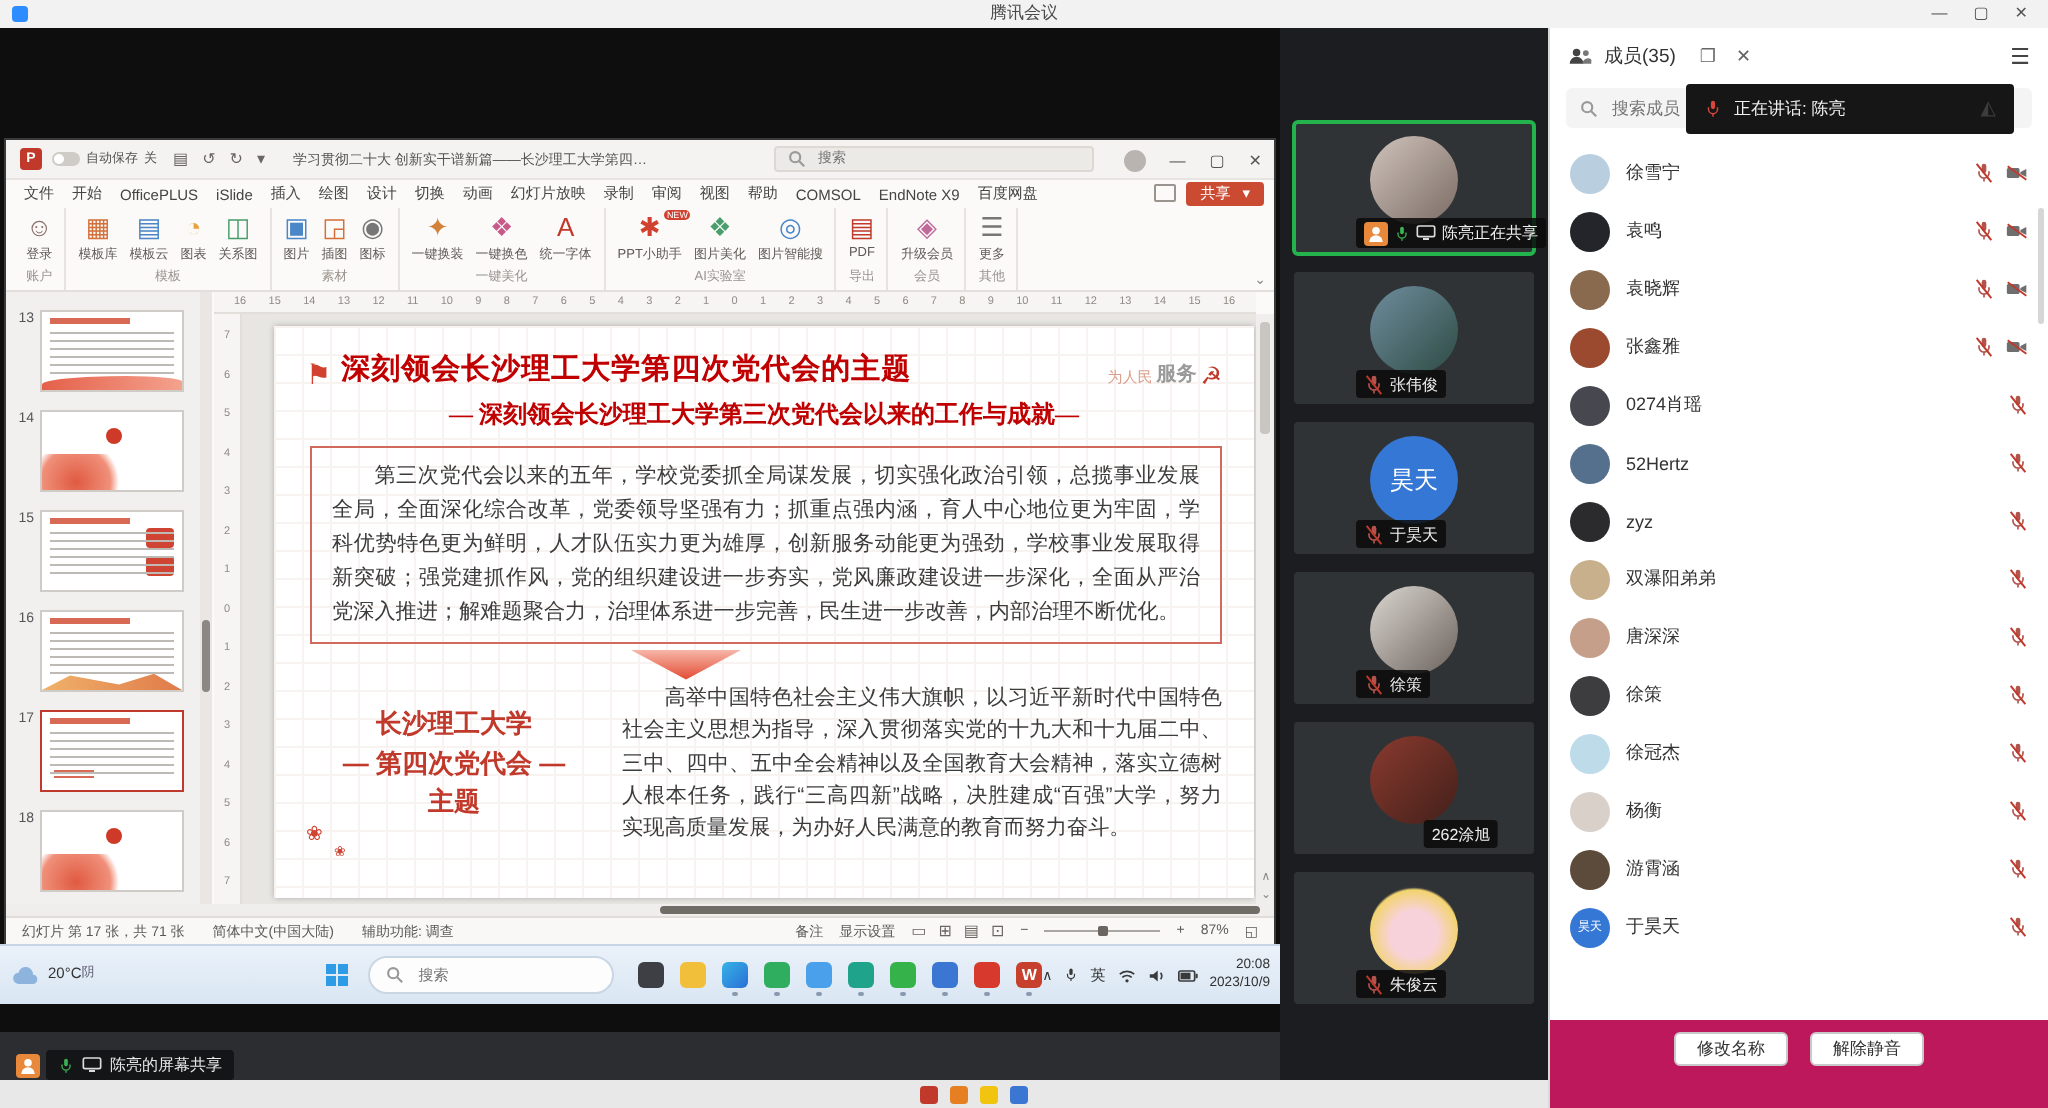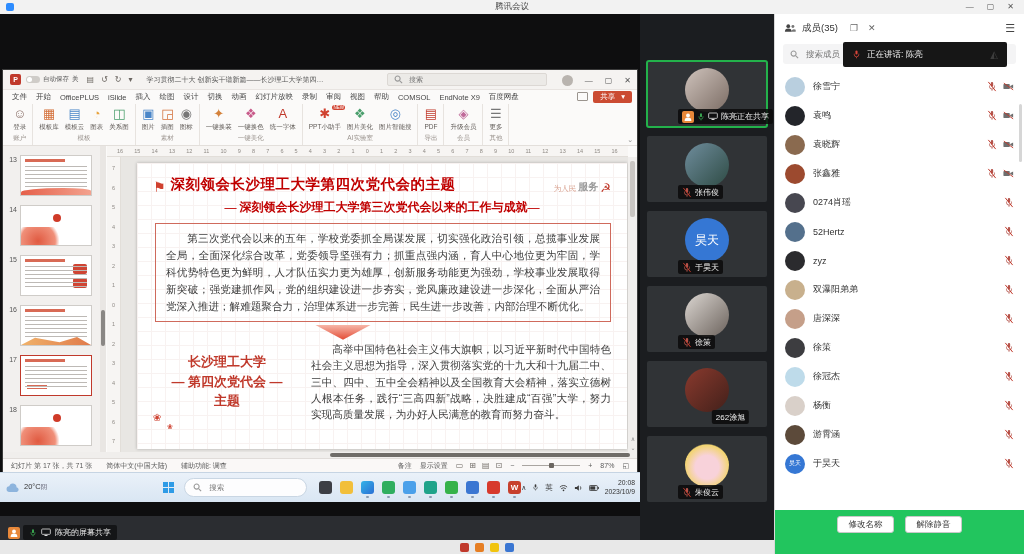--- a/index.html
+++ b/index.html
@@ -157,21 +157,21 @@
   .speak-tip{position:absolute;left:68px;top:28px;width:164px;height:25px;background:#161616;border-radius:2px;display:flex;align-items:center;gap:6px;padding:0 9px;z-index:5;}
   .speak-tip span{font-size:8.5px;color:#f0f0f0;}
   .speak-tip .wmk{margin-left:auto;color:#3c3c3c;font-size:10px;}
   .m-list{margin-top:8px;height:436px;overflow:hidden;}
   .m-row{height:29px;display:flex;align-items:center;padding:0 10px;gap:8px;}
   .m-avatar{width:20px;height:20px;border-radius:50%;flex:none;display:flex;align-items:center;justify-content:center;overflow:hidden;}
   .m-avatar i{font-style:normal;font-size:6px;color:#fff;}
   .m-name{font-size:9px;color:#333;white-space:nowrap;overflow:hidden;}
   .m-icons{margin-left:auto;display:flex;gap:6px;align-items:center;}
   .mp-scroll{position:absolute;right:2px;top:90px;width:3px;height:58px;background:#d6d6d6;border-radius:2px;}
-  .mp-footer{position:absolute;left:0;bottom:0;width:100%;height:44px;background:#22c55e;display:flex;justify-content:center;gap:11px;padding-top:6px;}
+  .mp-footer{position:absolute;left:0;bottom:0;width:100%;height:44px;background:#be185d;display:flex;justify-content:center;gap:11px;padding-top:6px;}
   .mp-btn{width:57px;height:17px;border:1px solid #c9c9c9;border-radius:3px;background:#fff;font-size:8.5px;color:#333;display:flex;align-items:center;justify-content:center;}
   svg{display:block;}
 </style>
 </head>
 <body>
 
 <div id="app">
 
   <div class="tm-titlebar">
     <span class="tm-logo"></span>

